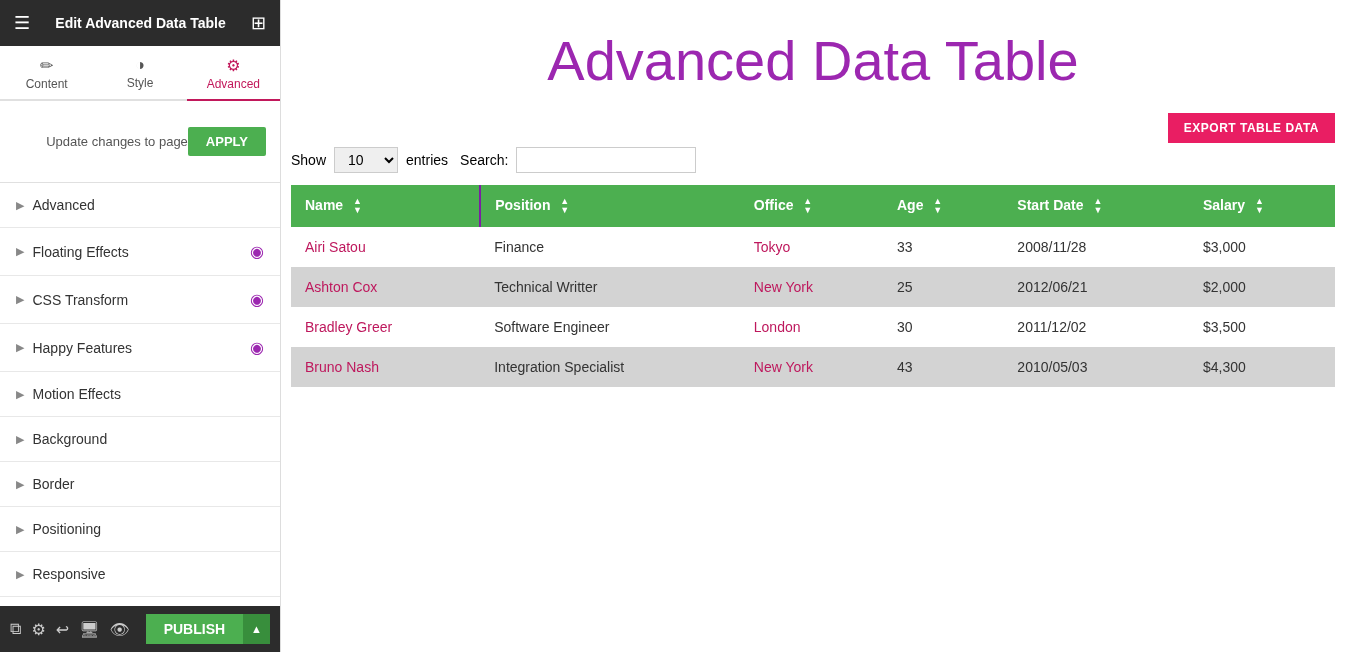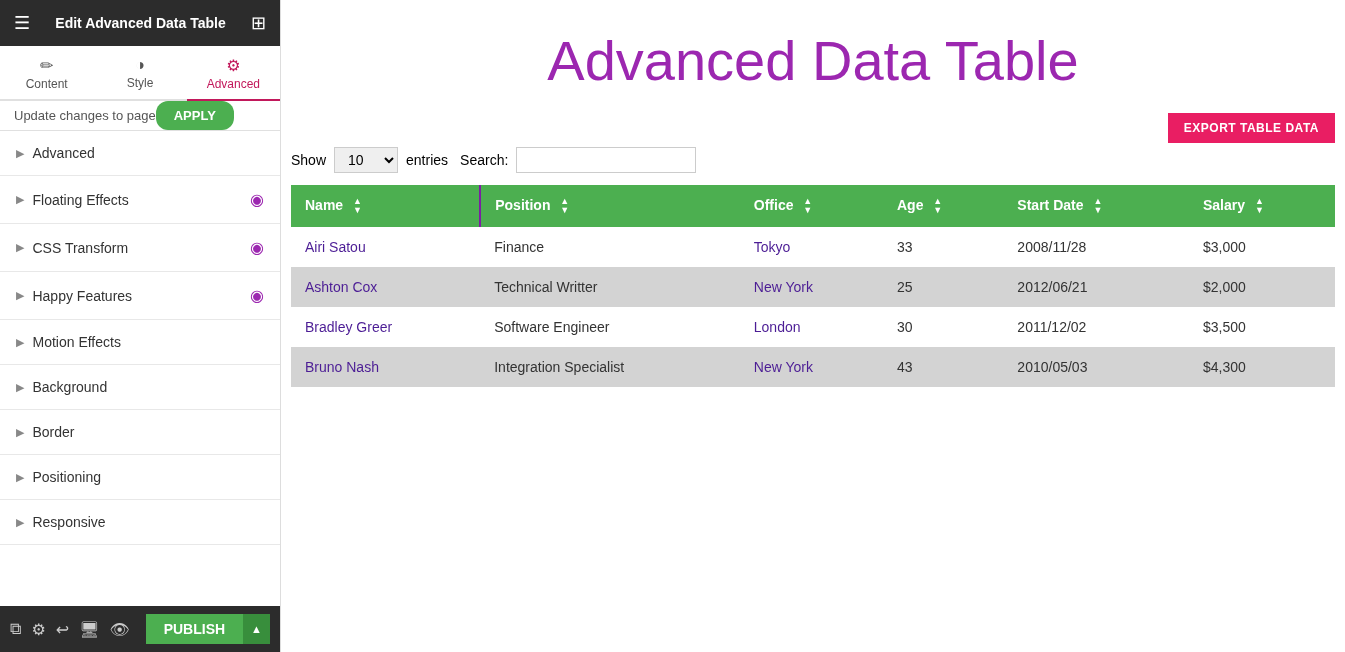--- a/index.html
+++ b/index.html
@@ -53,35 +53,35 @@
     }
 
     .sidebar-tab .tab-icon {
       font-size: 16px;
       margin-bottom: 2px;
     }
 
     #apply-bar {
       display: flex;
       align-items: center;
-      justify-content: flex-start;
-      padding: 0 14px;
+      justify-content: flex-end;
+      padding: 26px 14px;
       background: #fff;
       border-bottom: 1px solid #e0e0e0;
     }
 
     #apply-button {
       background: #4caf50;
       color: #fff;
       border: none;
       padding: 7px 18px;
       font-size: 13px;
       font-weight: bold;
       cursor: pointer;
-      border-radius: 12px;
+      border-radius: 2px;
     }
 
     #sidebar-menu {
       flex: 1;
       overflow-y: auto;
     }
 
     .menu-item {
       display: flex;
       align-items: center;
@@ -267,21 +267,21 @@
     #data-table tbody tr:nth-child(odd) {
       background: #fff;
     }
 
     #data-table tbody tr:nth-child(even) {
       background: #d3d3d3;
     }
 
     #data-table tbody td {
       padding: 12px 14px;
-      color: #4c1d95;
+      color: #be185d;
     }
 
     #data-table tbody td.black-text {
       color: #333;
     }
 
     
     #sidebar-menu::-webkit-scrollbar { width: 4px; }
     #sidebar-menu::-webkit-scrollbar-thumb { background: #ccc; }
   </style>

